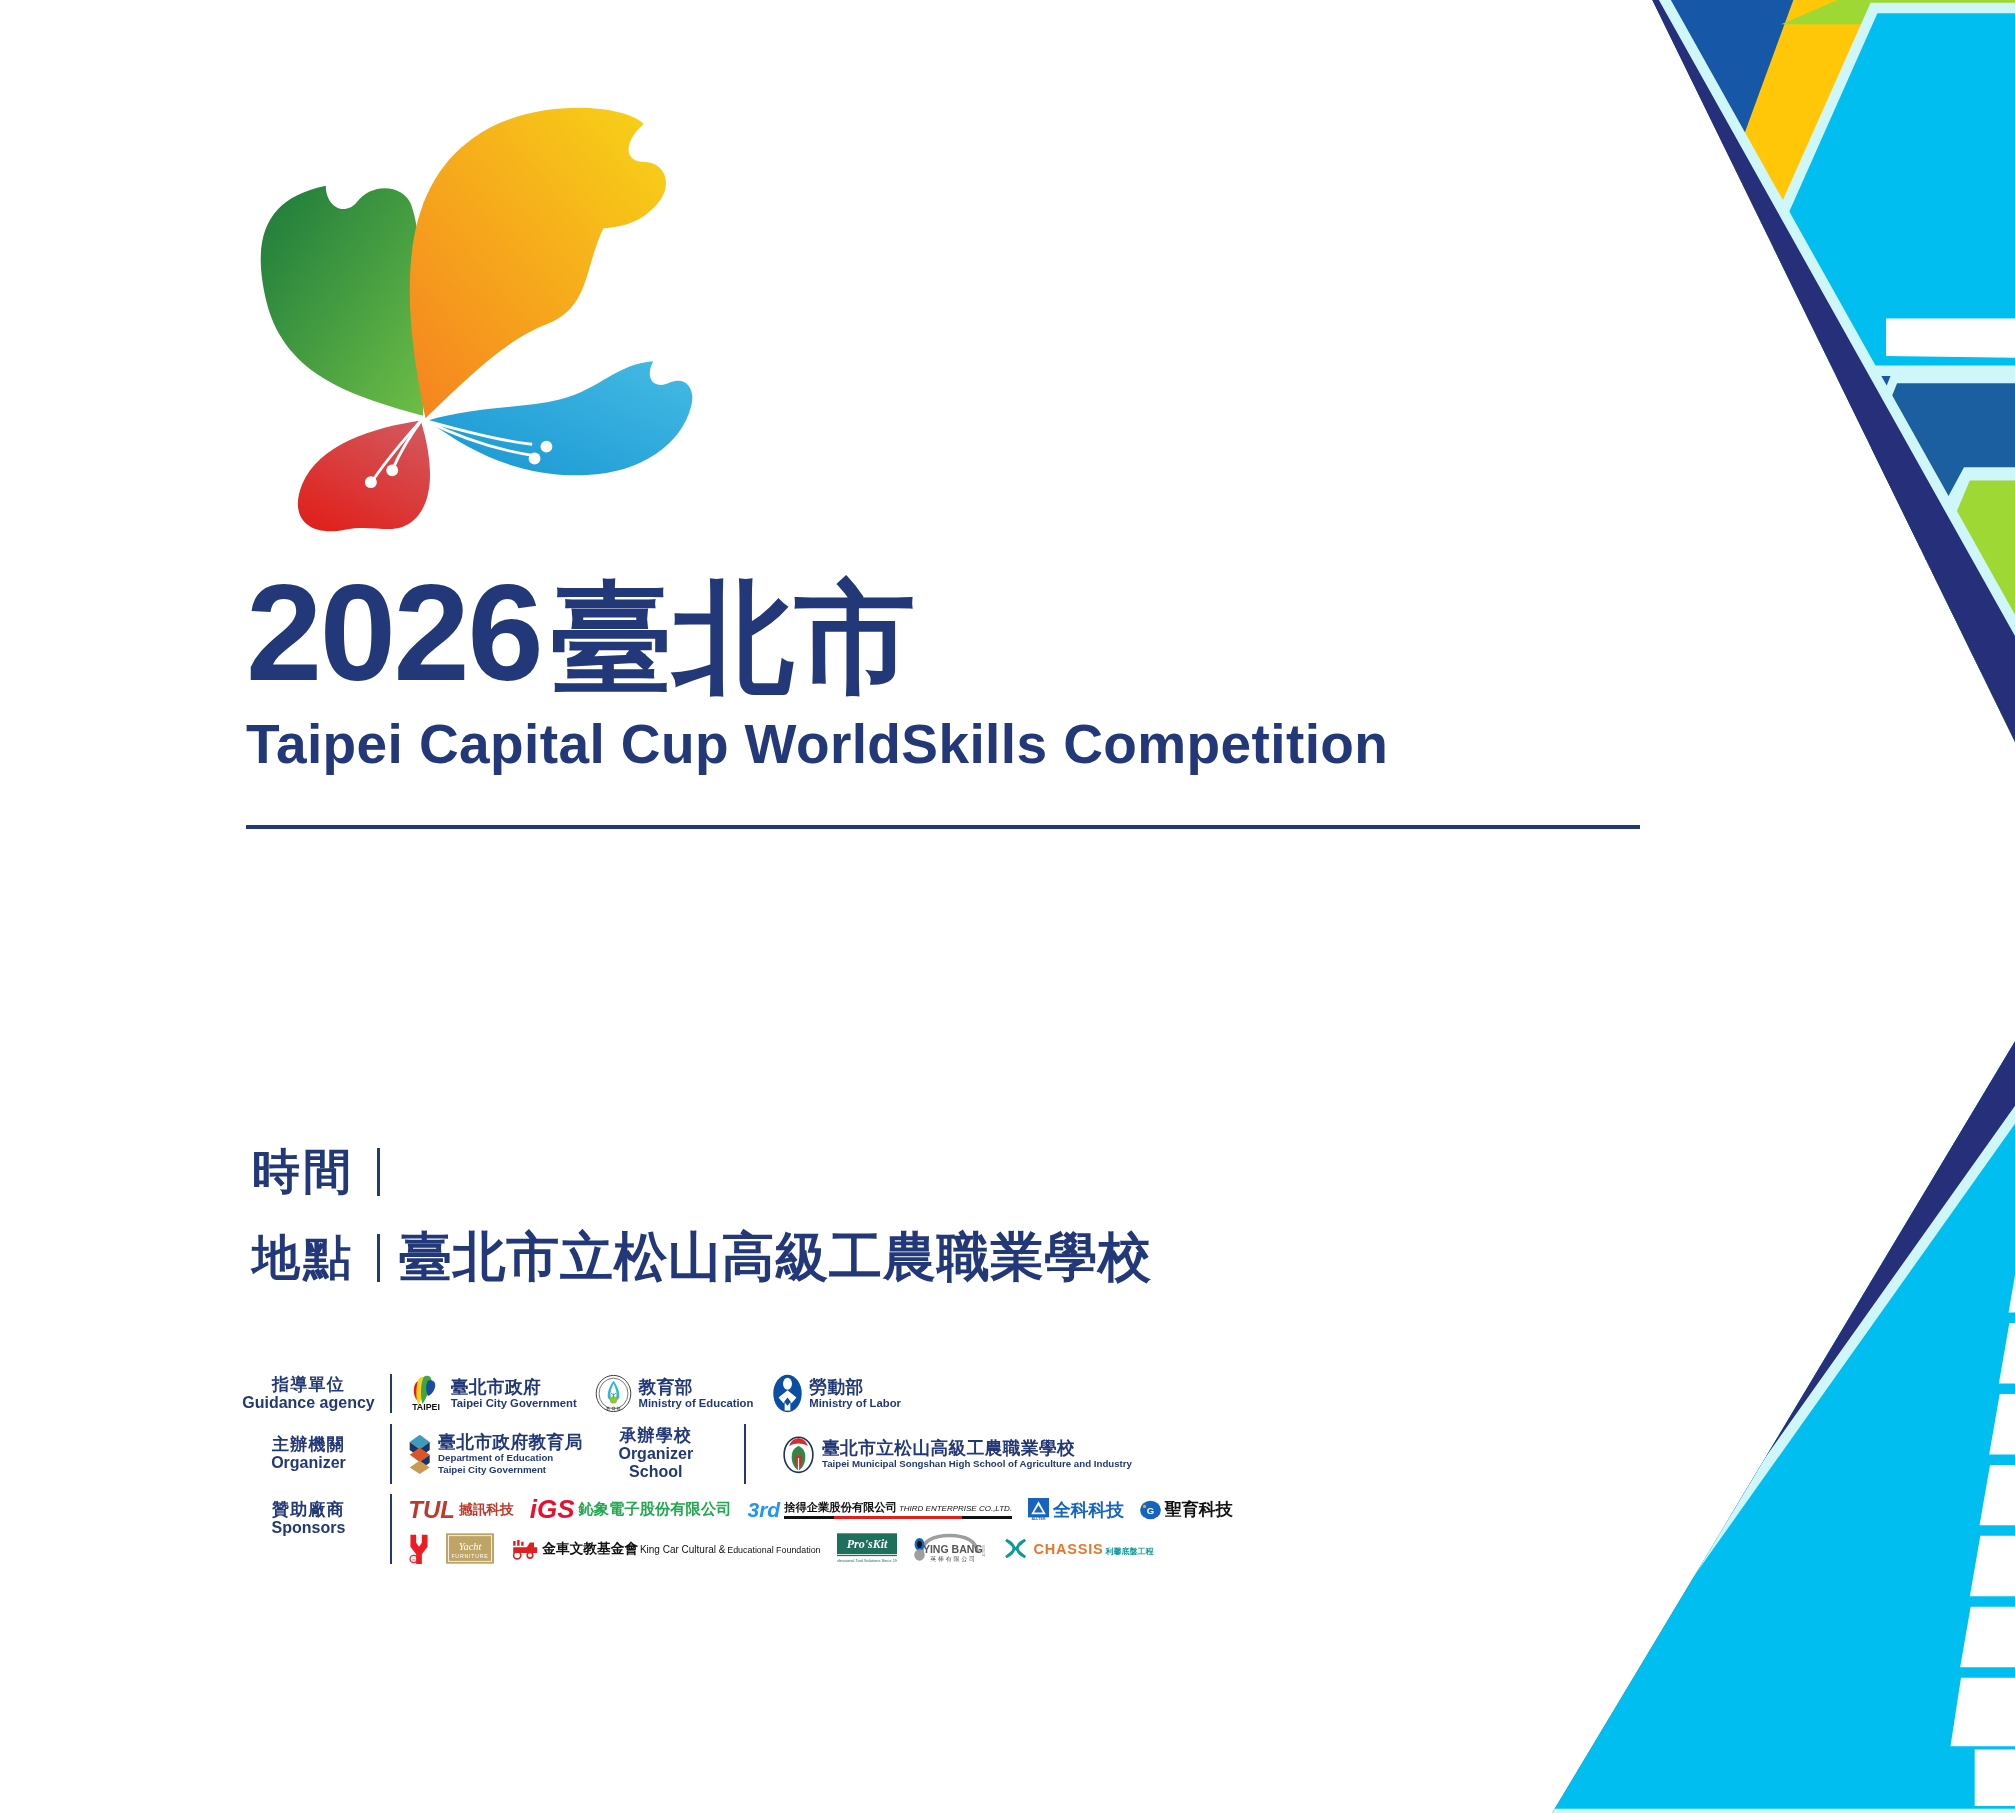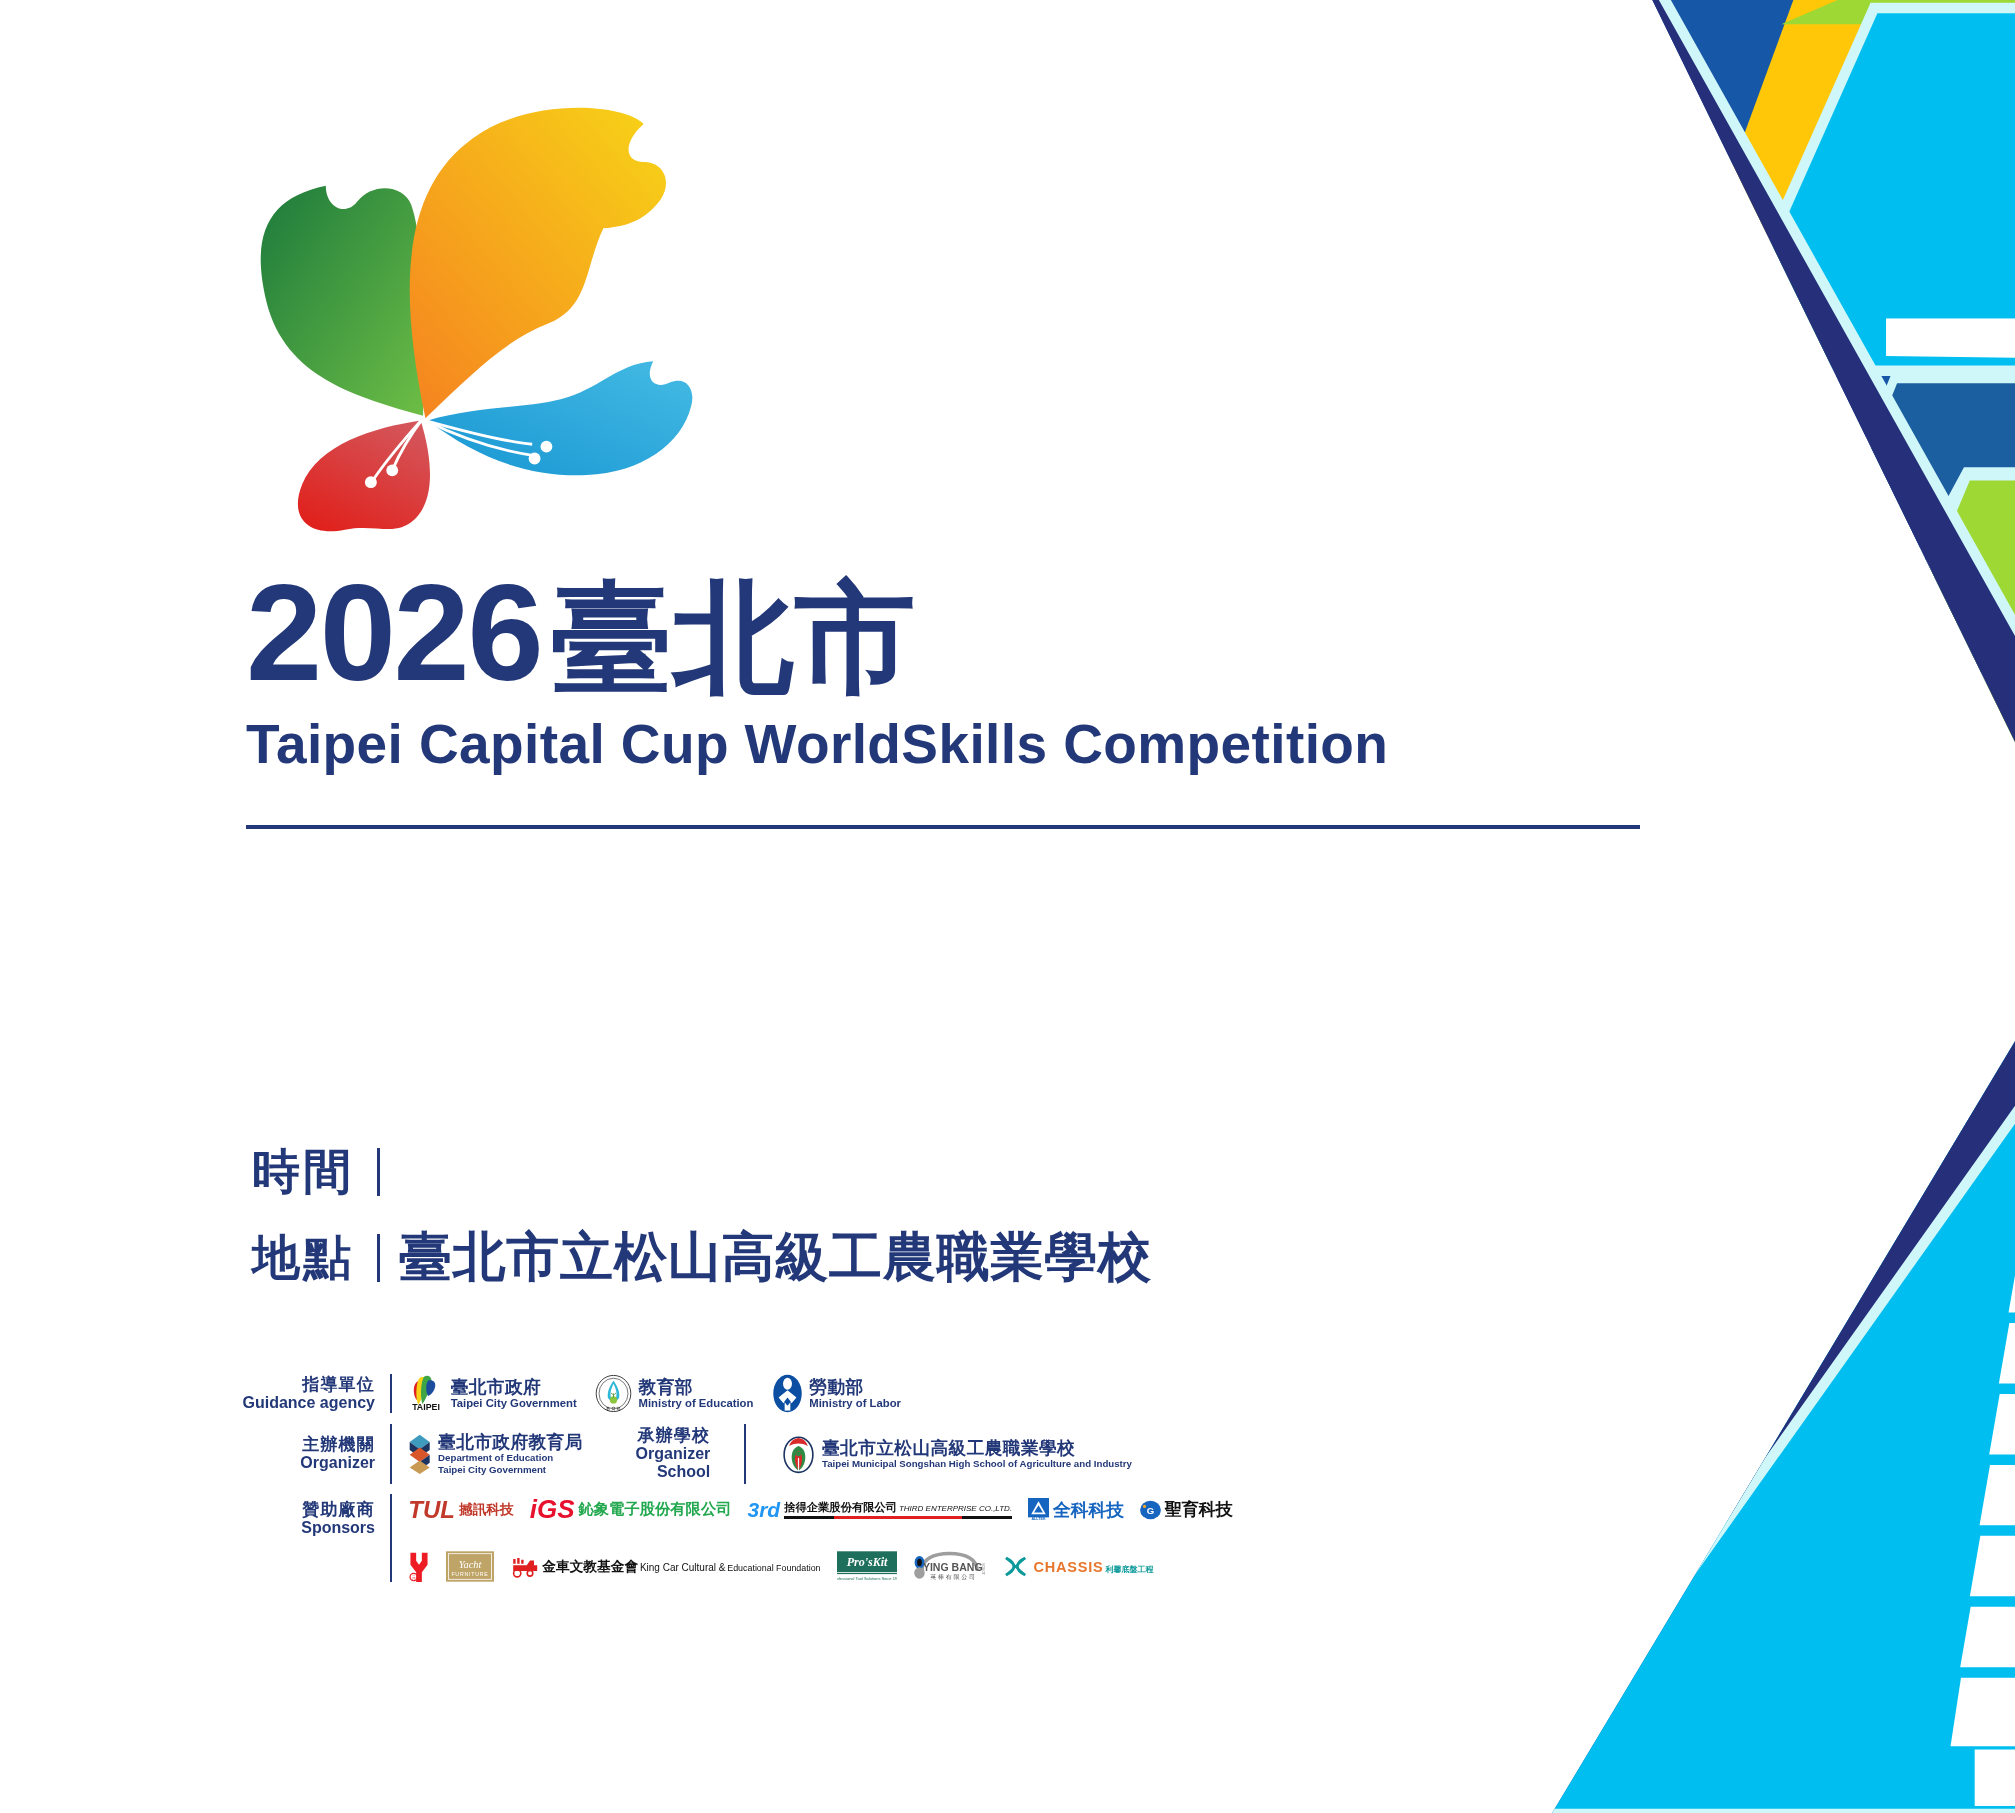--- a/index.html
+++ b/index.html
@@ -49,36 +49,36 @@
   }
   .info-sep{width:3.2px;height:48px;background:#233878;margin:0 18.5px 0 4px;}
   .info-value{font-weight:bold;color:#233878;font-size:53px;letter-spacing:0.8px;}
   .info-value .sup{font-size:23.4px;vertical-align:baseline;position:relative;top:7.3px;letter-spacing:0;}
   .info-value .arrow{font-size:39px;margin:0 18.5px;position:relative;top:-3.2px;}
 
   
   .partners{position:absolute;left:242px;top:1374px;width:1491px;}
   .p-row{display:flex;align-items:center;margin-bottom:10.5px;}
   .p-label{
-    width:133px;text-align:right;color:#233878;font-weight:bold;line-height:1.12;
+    width:133px;text-align:center;color:#233878;font-weight:bold;line-height:1.12;
     padding-right:15.3px;flex:0 0 auto;
   }
   .p-label .zh{display:block;font-size:17px;letter-spacing:1.2px;}
   .p-label .en{display:block;font-size:16px;letter-spacing:0;}
   .p-div{width:2px;background:#233878;align-self:stretch;margin-right:16px;flex:0 0 auto;}
   .p-items{display:flex;align-items:center;flex-wrap:nowrap;gap:18.5px;}
   .p-item{display:flex;align-items:center;gap:6.4px;white-space:nowrap;}
   .p-item .p-txt{display:flex;flex-direction:column;justify-content:center;}
   .p-item .zh{color:#233878;font-weight:bold;font-size:17.7px;letter-spacing:0.4px;line-height:1.15;}
   .p-item .en{color:#233878;font-weight:bold;font-size:11.3px;letter-spacing:0;line-height:1.2;}
   .p-item .en.small{font-size:9.7px;}
   .lg{flex:0 0 auto;display:block;}
 
   .sponsor-label{align-self:flex-start;padding-top:5.6px;}
-  .sponsor-wrap{display:flex;flex-direction:column;gap:26px;}
+  .sponsor-wrap{display:flex;flex-direction:column;gap:8px;}
   .sp-row{display:flex;align-items:center;gap:16px;}
   .sp-item{display:flex;align-items:center;gap:4px;white-space:nowrap;}
 </style>
 </head>
 <body>
 
 <div class="poster">
 
   <div class="graphic">
     <svg viewBox="0 0 8000 4500" xmlns="http://www.w3.org/2000/svg" preserveAspectRatio="none">

